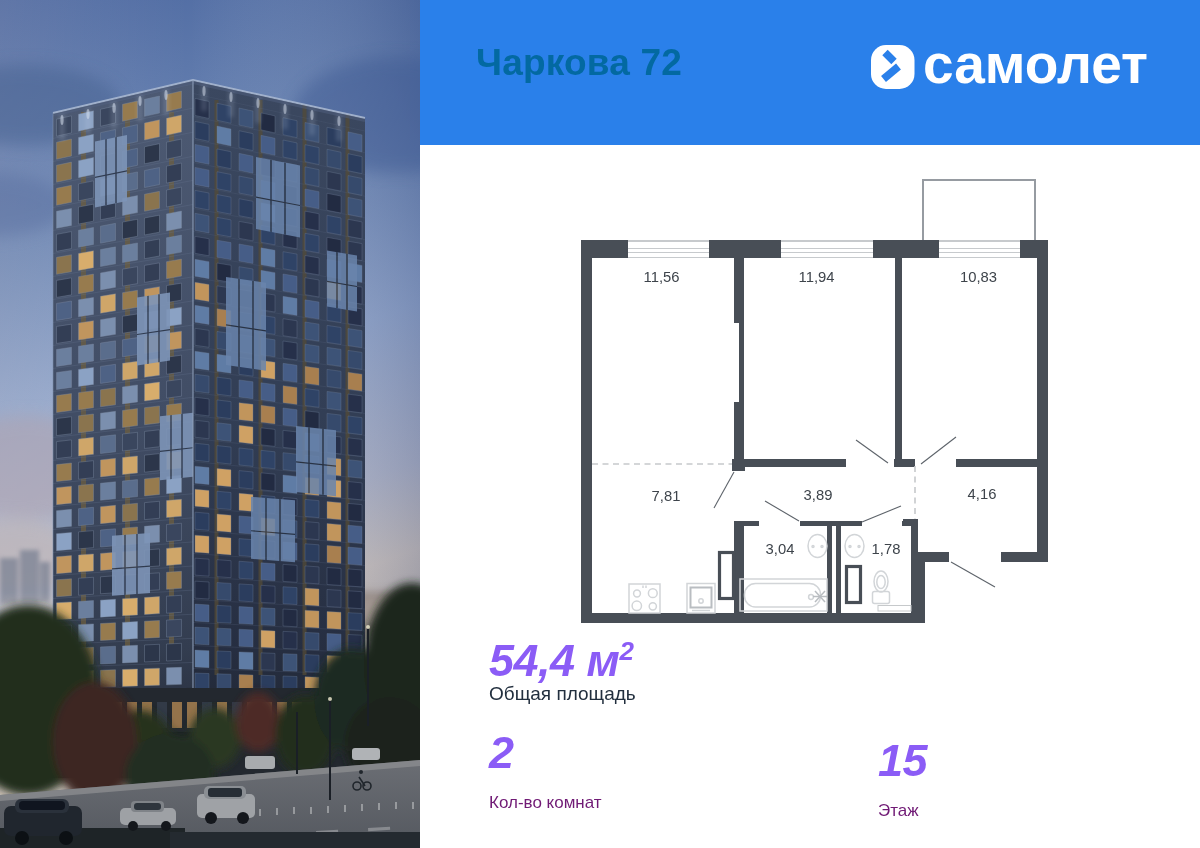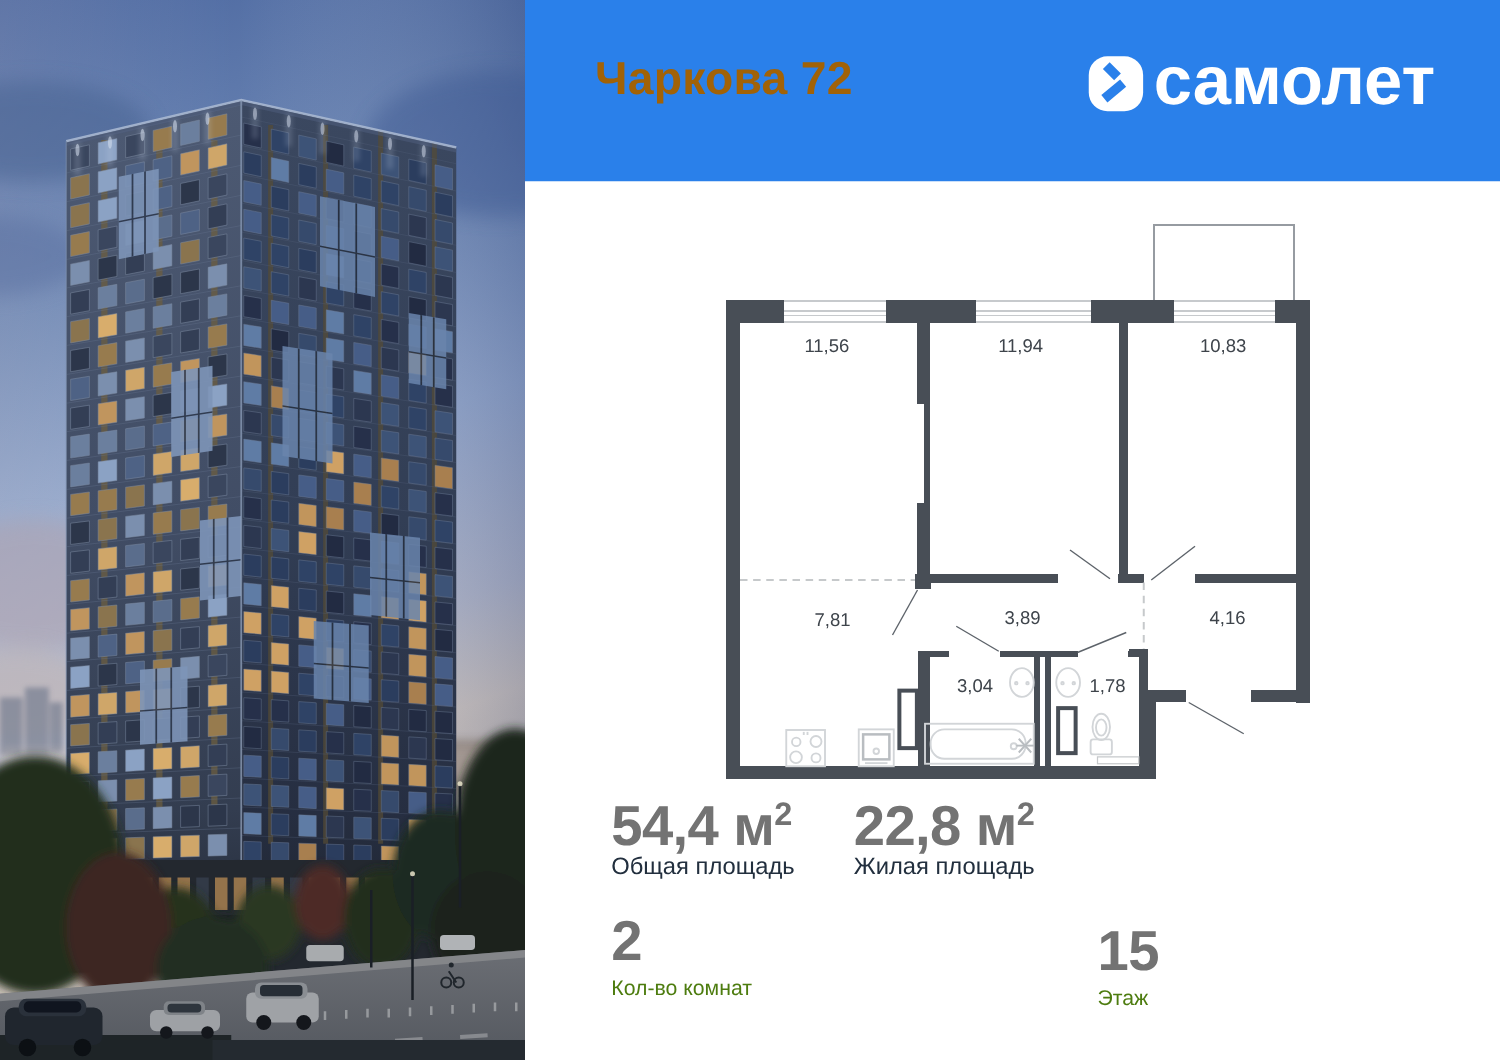--- a/index.html
+++ b/index.html
@@ -1,26 +1,26 @@
 <!DOCTYPE html>
 <html><head><meta charset="utf-8">
 <style>
 * { margin:0; padding:0; box-sizing:border-box; }
 html,body { width:1200px; height:848px; overflow:hidden; background:#fff;
   font-family:"Liberation Sans", sans-serif; }
 #page { position:relative; width:1200px; height:848px; }
 #photo { position:absolute; left:0; top:0; width:420px; height:848px; }
 #panel { position:absolute; left:420px; top:0; width:780px; height:848px; background:#fff; }
 #header { position:absolute; left:420px; top:0; width:780px; height:145px; background:#2a80ea; }
-#title { position:absolute; left:476px; top:42px; color:#a16207; font-size:37px; font-weight:600; letter-spacing:0.2px; }
+#title { position:absolute; left:476px; top:42px; color:#0369a1; font-size:37px; font-weight:600; letter-spacing:0.2px; }
 .stat { position:absolute; }
-.num { font-size:45px; font-weight:700; color:#737373; letter-spacing:-0.5px; line-height:1; }
+.num { font-size:45px; font-weight:700; color:#8b5cf6; letter-spacing:-0.5px; line-height:1;font-style:italic; }
 .num .sup { font-size:26px; vertical-align:16px; letter-spacing:0; }
 .lab { font-size:19px; color:#222f3e; margin-top:0px; }
-.lab2 { font-size:17px; color:#4d7c0f; margin-top:6px; }
+.lab2 { font-size:17px; color:#701a75; margin-top:18px; }
 </style></head>
 <body>
 <div id="page">
 
 <div id="photo">
 <svg width="420" height="848" viewBox="0 0 420 848">
 <defs>
 <linearGradient id="sky" x1="0" y1="0" x2="0.18" y2="1">
 <stop offset="0" stop-color="#4b67a0"></stop>
             <stop offset="0.30" stop-color="#6e88b5"></stop>
@@ -1023,24 +1023,20 @@
 
 <text x="886" y="553.5">1,78</text>
 </g>
 </svg>
 
 <div class="stat" style="left:489px;top:638px">
       <div class="num">54,4&nbsp;м<span class="sup">2</span></div>
       <div class="lab">Общая площадь</div>
     </div>
 
-<div class="stat" style="left:683px;top:638px">
-      <div class="num">22,8&nbsp;м<span class="sup">2</span></div>
-      <div class="lab">Жилая площадь</div>
-    </div>
 
 
 <div class="stat" style="left:489px;top:730px">
       <div class="num">2</div>
       <div class="lab2">Кол-во комнат</div>
     </div>
 
 
 <div class="stat" style="left:878px;top:738px">
       <div class="num">15</div>

